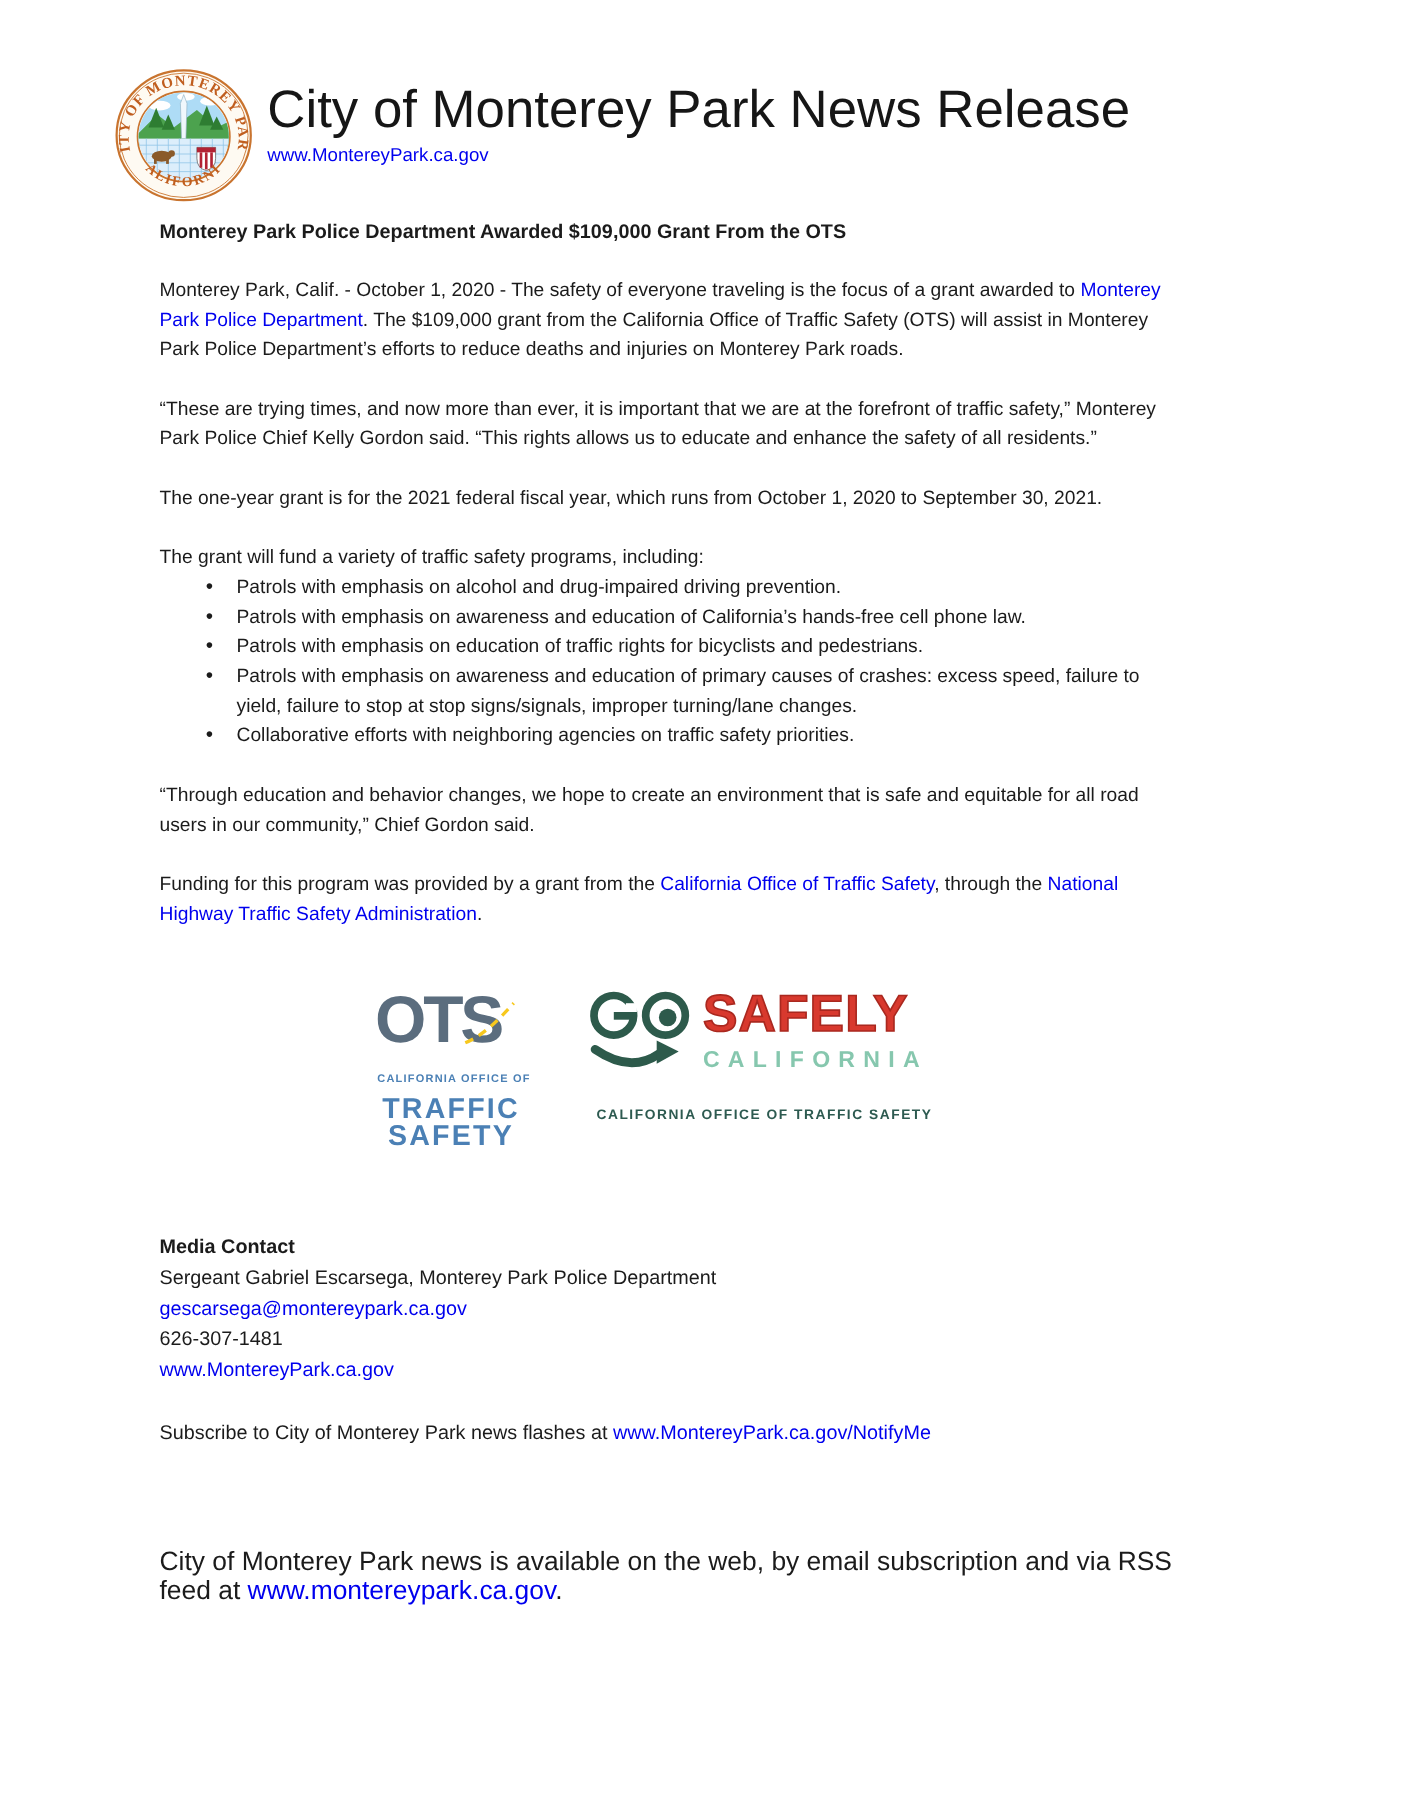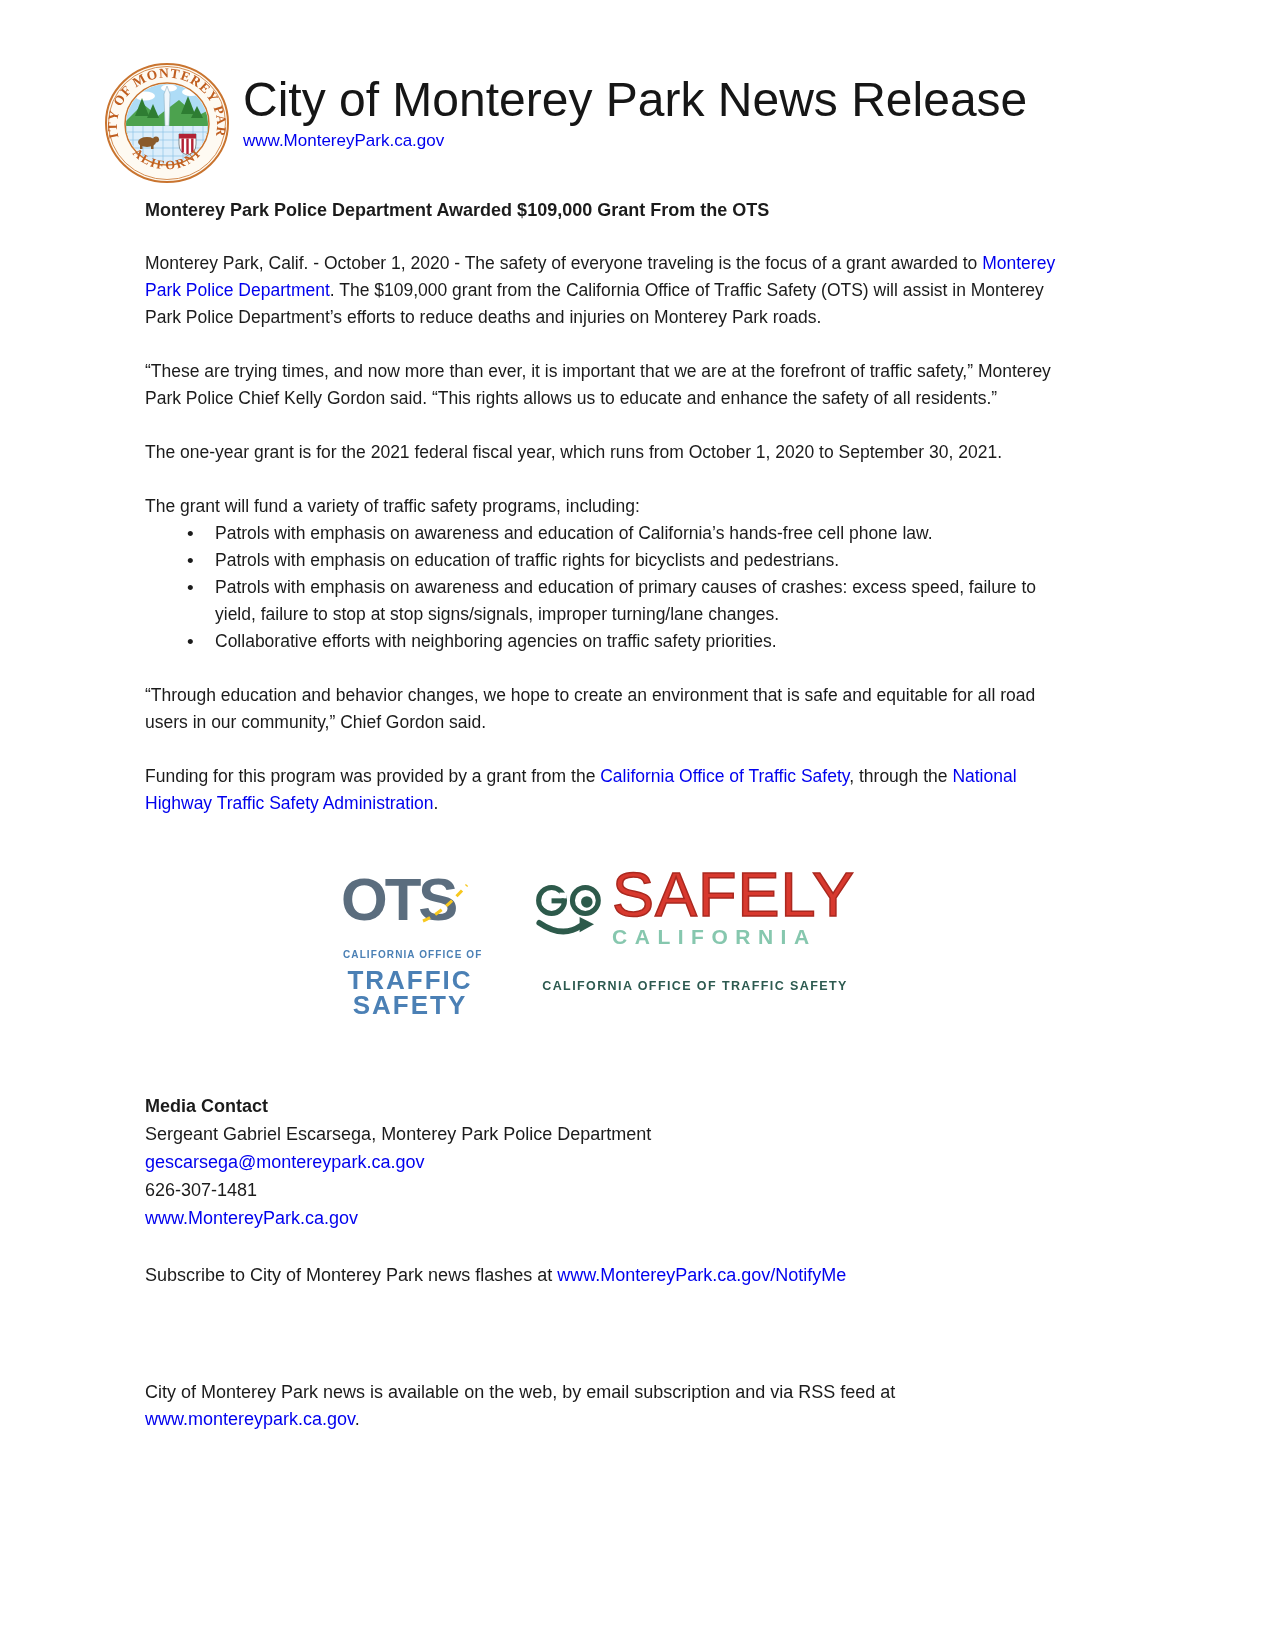--- a/index.html
+++ b/index.html
@@ -29,29 +29,29 @@
   
   .logos-row { display:flex; align-items:flex-start; padding-left:198px; gap:58px; margin-top:52px; height:138px; }
 
   .ots-logo { width:134px; text-align:center; }
   .ots-line1 { font-size:10px; font-weight:bold; letter-spacing:1.1px; color:#4b80b5; margin-top:2px; white-space:nowrap; }
   .ots-line2, .ots-line3 { font-size:26px; font-weight:bold; letter-spacing:2px; color:#4b80b5; line-height:25px; white-space:nowrap; }
 
   .gosafely-logo { width:320px; }
   .gs-top { display:flex; align-items:flex-start; }
   .gs-words { margin-left:8px; }
-  .gs-safely { font-size:63px; line-height:50px; font-weight:normal; color:#d8392e; letter-spacing:1px; -webkit-text-stroke:1.5px #aa281f; white-space:nowrap; }
+  .gs-safely { font-size:47px; line-height:50px; font-weight:bold; color:#d8392e; letter-spacing:1px; -webkit-text-stroke:1.5px #aa281f; white-space:nowrap; }
   .gs-california { font-size:21px; font-weight:bold; color:#86c7ae; letter-spacing:7.5px; margin-top:4px; white-space:nowrap; }
   .gs-tagline { font-size:12.5px; font-weight:bold; color:#2d5a50; letter-spacing:1.4px; margin-top:18px; text-align:center; white-space:nowrap; }
 
   
   .media-contact { margin-top:85px; line-height:28px; font-size:18px; }
   .media-contact .line { display:block; }
   .subscribe { margin-top:30px; font-size:18px; }
-  .footer-note { margin-top:90px; font-size:18px; line-height:27px; }
+  .footer-note { margin-top:90px; font-size:24px; line-height:27px; }
 
   .sr-only { position:absolute; width:1px; height:1px; overflow:hidden; clip:rect(0 0 0 0); white-space:nowrap; }
 </style>
 </head>
 <body>
 
 <div class="page">
 
   <div class="header">
     <svg class="seal" viewBox="0 0 128 123">
@@ -123,20 +123,21 @@
     <div class="headline">Monterey Park Police Department Awarded $109,000 Grant From the OTS</div>
 
     <p class="body"><span>Monterey Park, Calif. - October 1, 2020 - The safety of everyone traveling is the focus of a grant awarded to </span><a class="link">Monterey Park Police Department</a><span>. The $109,000 grant from the California Office of Traffic Safety (OTS) will assist in Monterey Park Police Department’s efforts to reduce deaths and injuries on Monterey Park roads.</span></p>
 
     <p class="body">“These are trying times, and now more than ever, it is important that we are at the forefront of traffic safety,” Monterey Park Police Chief Kelly Gordon said. “This rights allows us to educate and enhance the safety of all residents.”</p>
 
     <p class="body">The one-year grant is for the 2021 federal fiscal year, which runs from October 1, 2020 to September 30, 2021.</p>
 
     <p style="margin:0">The grant will fund a variety of traffic safety programs, including:</p>
     <ul class="bullets">
+      <li>Patrols with emphasis on alcohol and drug-impaired driving prevention.</li>
       <li>Patrols with emphasis on awareness and education of California’s hands-free cell phone law.</li>
       <li>Patrols with emphasis on education of traffic rights for bicyclists and pedestrians.</li>
       <li>Patrols with emphasis on awareness and education of primary causes of crashes: excess speed, failure to yield, failure to stop at stop signs/signals, improper turning/lane changes.</li>
       <li>Collaborative efforts with neighboring agencies on traffic safety priorities.</li>
     </ul>
 
     <p class="body">“Through education and behavior changes, we hope to create an environment that is safe and equitable for all road users in our community,” Chief Gordon said.</p>
 
     <p class="body" style="margin-bottom:0"><span>Funding for this program was provided by a grant from the </span><a class="link">California Office of Traffic Safety</a><span>, through the </span><a class="link">National Highway Traffic Safety Administration</a><span>.</span></p>
 

